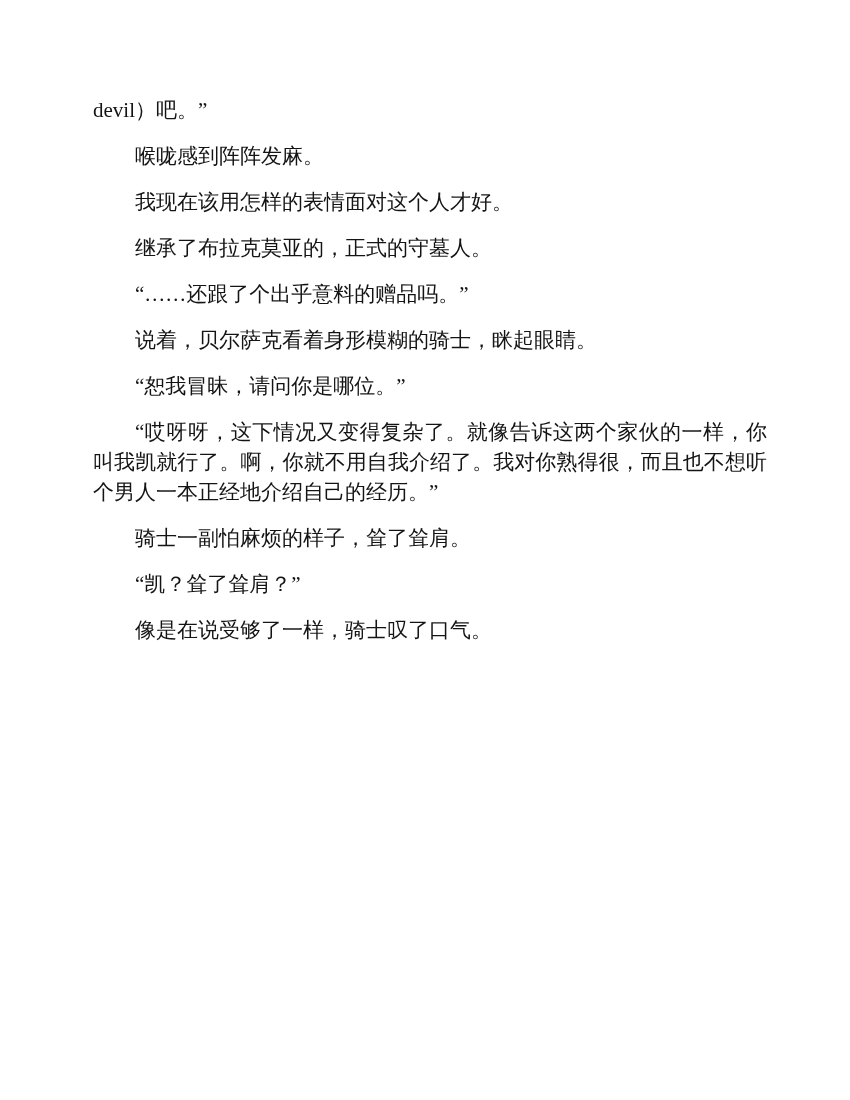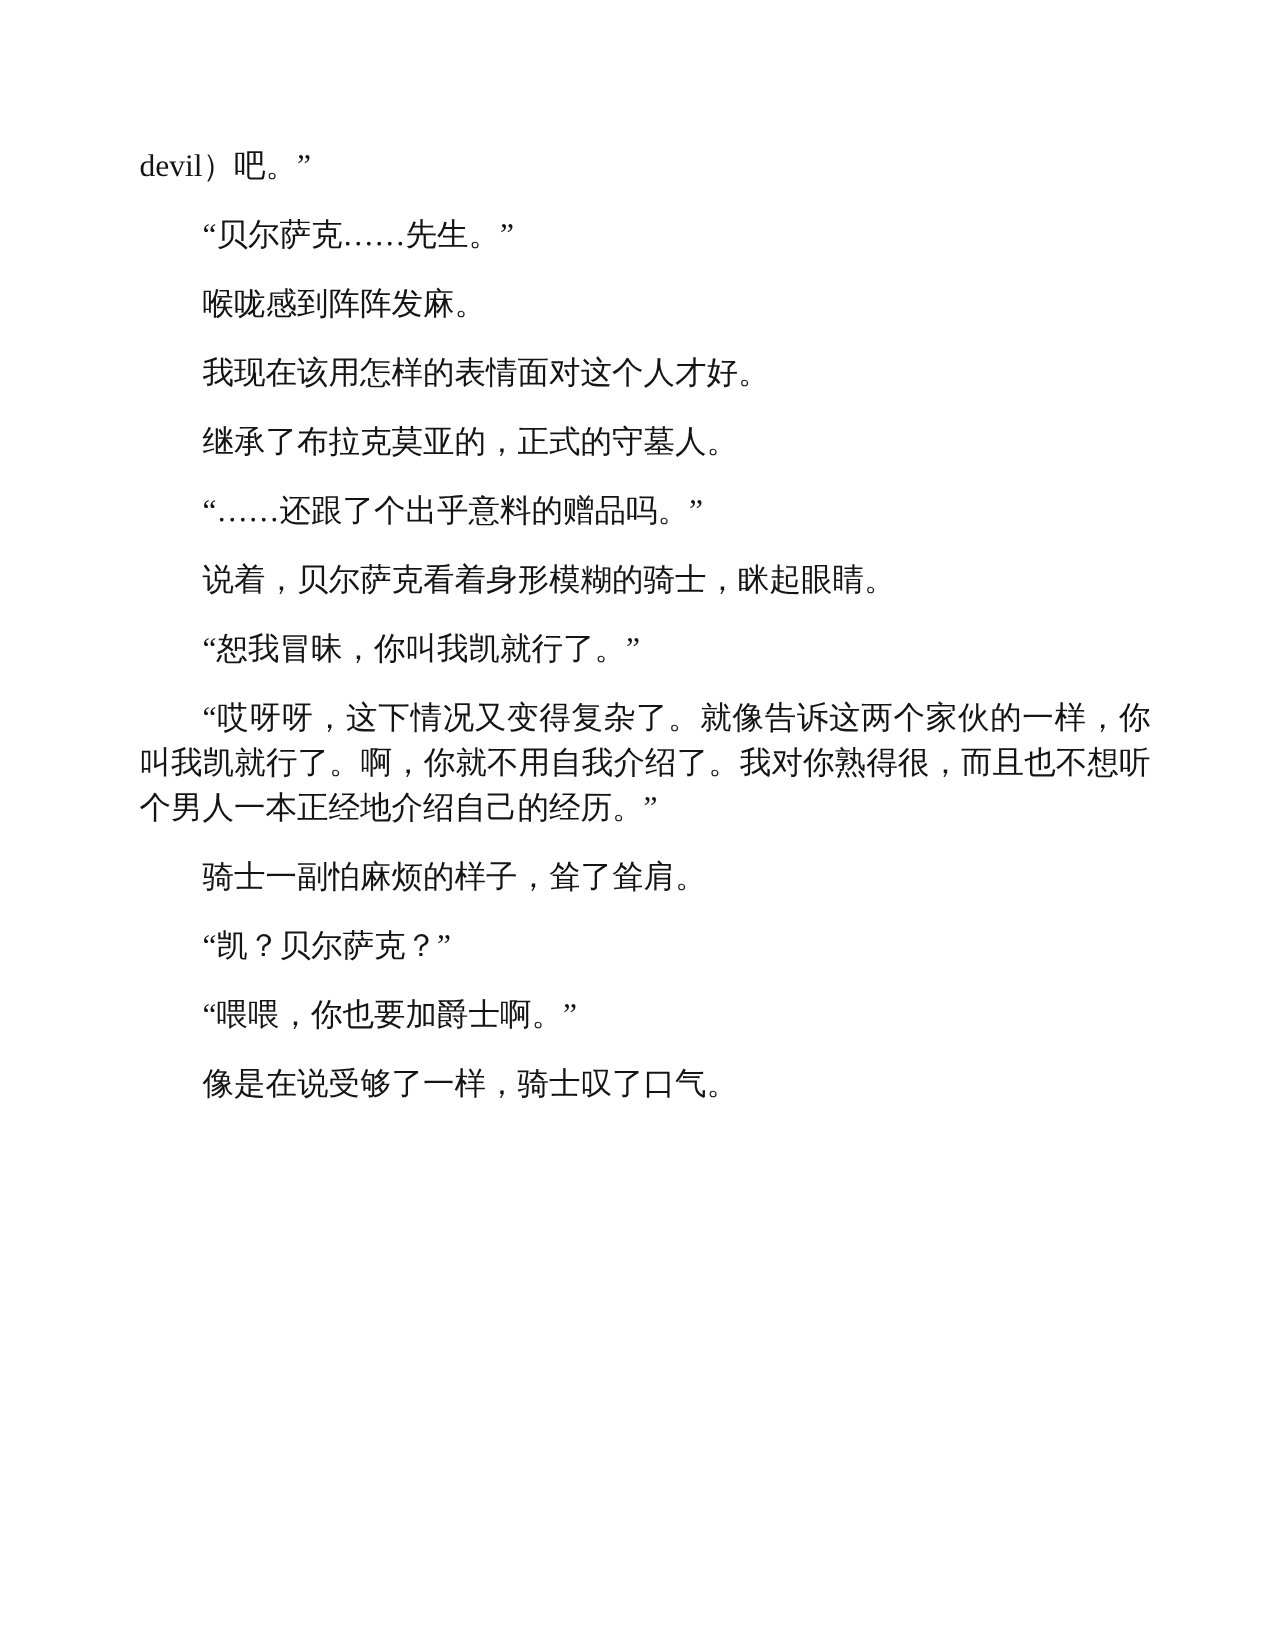--- a/index.html
+++ b/index.html
@@ -32,25 +32,23 @@
     }
     .para.noindent {
       text-indent: 0;
     }
   </style>
 </head>
 <body>
 
 <div class="page">
   <p class="para noindent">devil）吧。”</p>
-  <p class="para">“贝尔萨克……先生。”</p>
   <p class="para">喉咙感到阵阵发麻。</p>
   <p class="para">我现在该用怎样的表情面对这个人才好。</p>
   <p class="para">继承了布拉克莫亚的，正式的守墓人。</p>
   <p class="para">“……还跟了个出乎意料的赠品吗。”</p>
   <p class="para">说着，贝尔萨克看着身形模糊的骑士，眯起眼睛。</p>
-  <p class="para">“恕我冒昧，你叫我凯就行了。”</p>
+  <p class="para">“恕我冒昧，请问你是哪位。”</p>
   <p class="para">“哎呀呀，这下情况又变得复杂了。就像告诉这两个家伙的一样，你叫我凯就行了。啊，你就不用自我介绍了。我对你熟得很，而且也不想听个男人一本正经地介绍自己的经历。”</p>
   <p class="para">骑士一副怕麻烦的样子，耸了耸肩。</p>
-  <p class="para">“凯？贝尔萨克？”</p>
-  <p class="para">“喂喂，你也要加爵士啊。”</p>
+  <p class="para">“凯？耸了耸肩？”</p>
   <p class="para">像是在说受够了一样，骑士叹了口气。</p>
 </div>
 
 </body></html>

